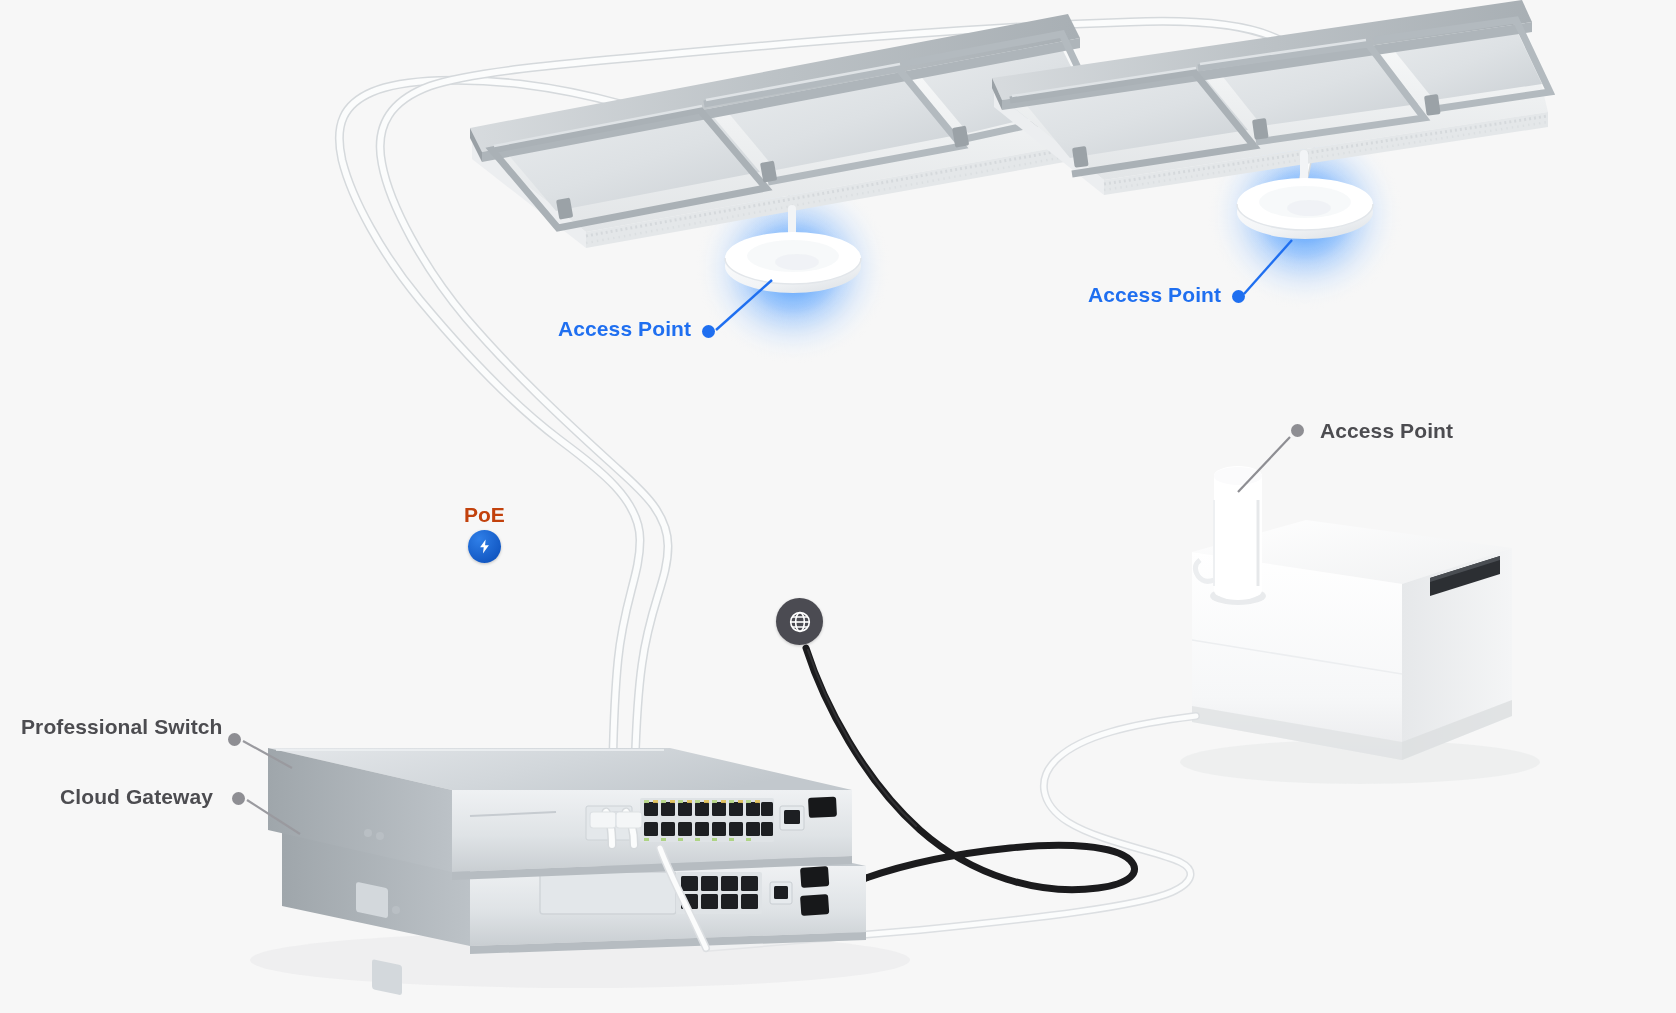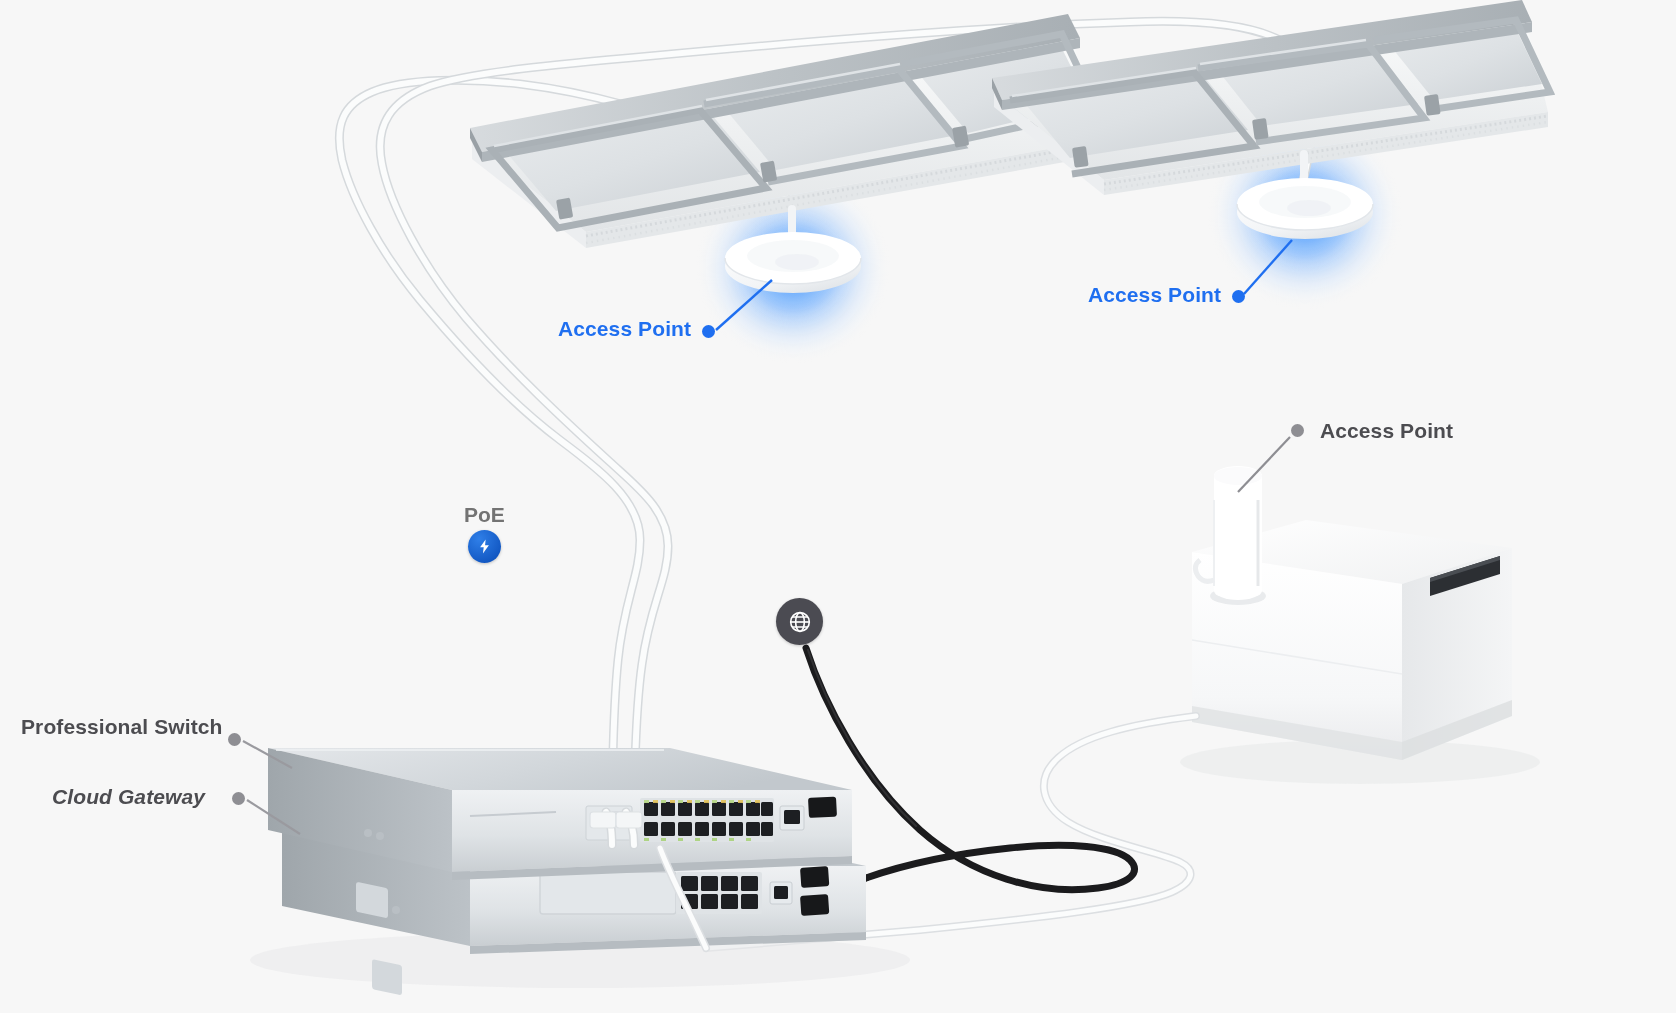--- a/index.html
+++ b/index.html
@@ -21,21 +21,21 @@
     text-align:right;
   }
   .lbl.blue{color:#1f6ff0;}
   .lbl.gray{color:#4c4c50;}
   .dot{
     position:absolute;border-radius:50%;
   }
   .dot.blue{background:#1f6ff0;}
   .dot.gray{background:#8e8e93;}
   .poe-text{
-    position:absolute;font-size:21px;font-weight:600;color:#737373;
+    position:absolute;font-size:21px;font-weight:600;color:#c2410c;
   }
   .poe-badge{
     position:absolute;width:33px;height:33px;border-radius:50%;
     background:radial-gradient(circle at 34% 28%,#2f7fe8 0%,#1359c4 72%,#0d47a8 100%);
     display:flex;align-items:center;justify-content:center;
     box-shadow:0 1px 3px rgba(0,0,0,.22);
   }
   .globe-badge{
     position:absolute;width:47px;height:47px;border-radius:50%;
     background:#4b4b52;
@@ -438,21 +438,21 @@
 
   <div class="lbl blue" style="left:1088px;top:284px;">Access Point</div>
   <div class="dot blue" style="left:1232px;top:290px;width:13px;height:13px;"></div>
 
   <div class="dot gray" style="left:1291px;top:424px;width:13px;height:13px;"></div>
   <div class="lbl gray" style="left:1320px;top:420px;">Access Point</div>
 
   <div class="lbl gray" style="left:21px;top:716px;">Professional Switch</div>
   <div class="dot gray" style="left:228px;top:733px;width:13px;height:13px;"></div>
 
-  <div class="lbl gray" style="left:52px;top:786px;font-style:italic;">Cloud Gateway</div>
+  <div class="lbl gray" style="left:60px;top:786px;">Cloud Gateway</div>
   <div class="dot gray" style="left:232px;top:792px;width:13px;height:13px;"></div>
 
   <div class="poe-text" style="left:464px;top:503px;">PoE</div>
   <div class="poe-badge" style="left:468px;top:530px;">
     <svg width="17" height="17" viewBox="0 0 24 24">
       <path d="M13.6 2 5.8 13.1h5.1L9.8 22l8.4-11.6h-5.4L13.6 2z" fill="#ffffff"></path>
     </svg>
   </div>
 
   <div class="globe-badge" style="left:776px;top:598px;">

